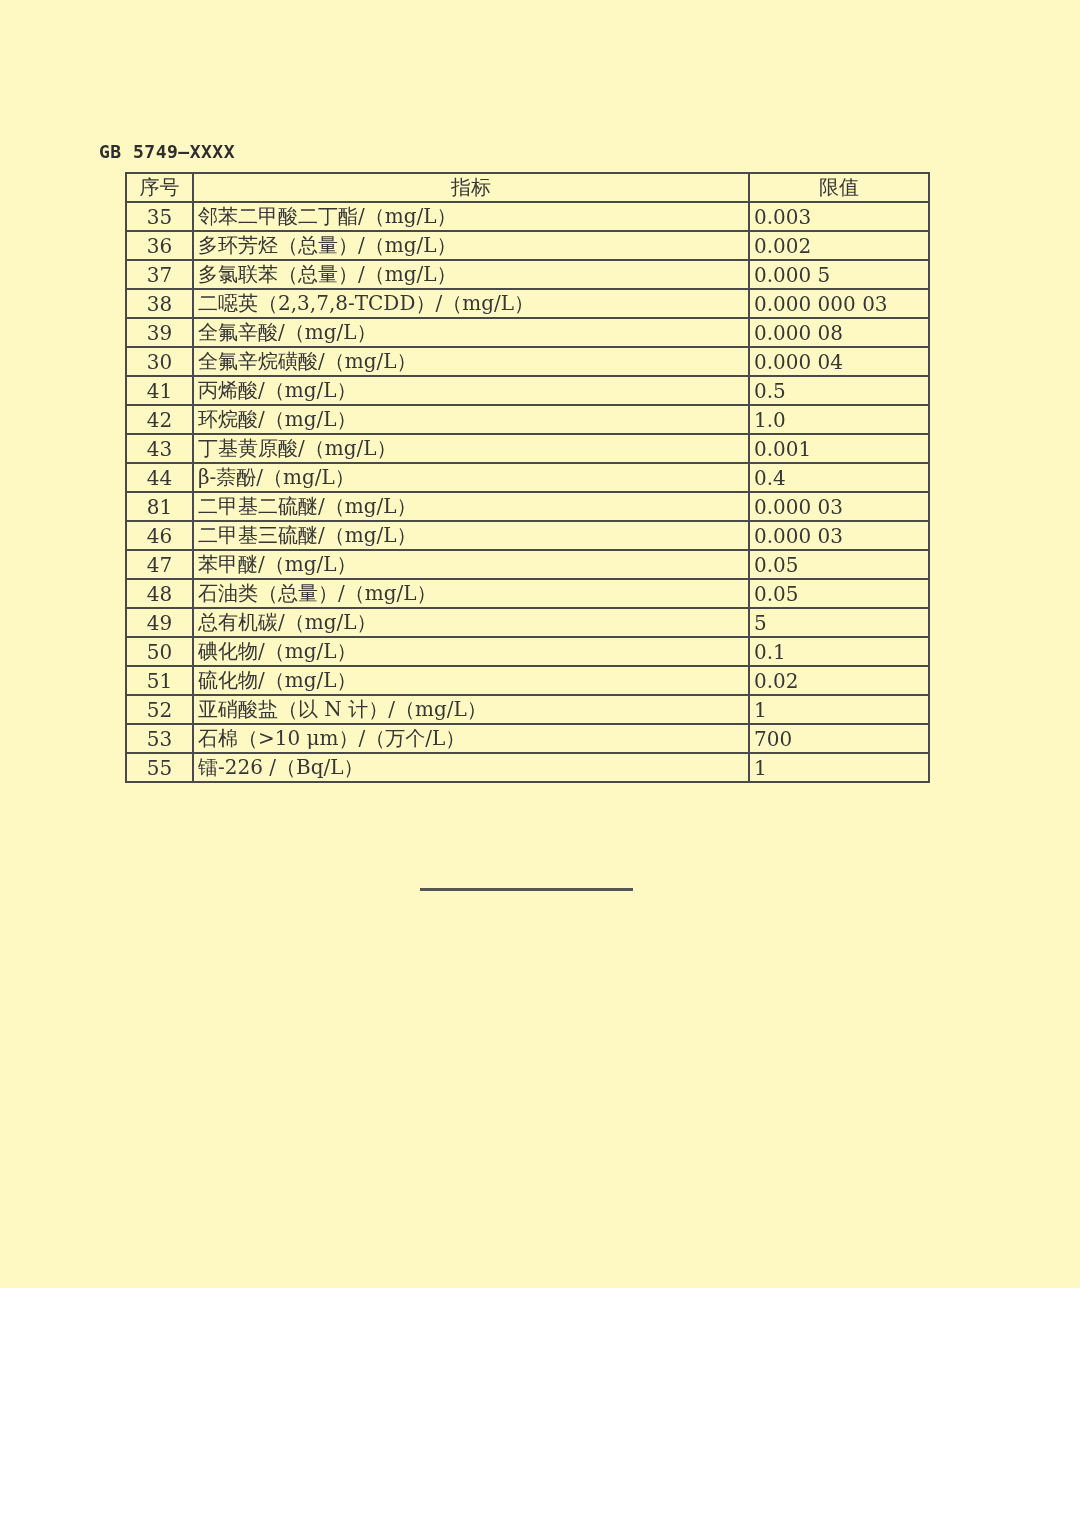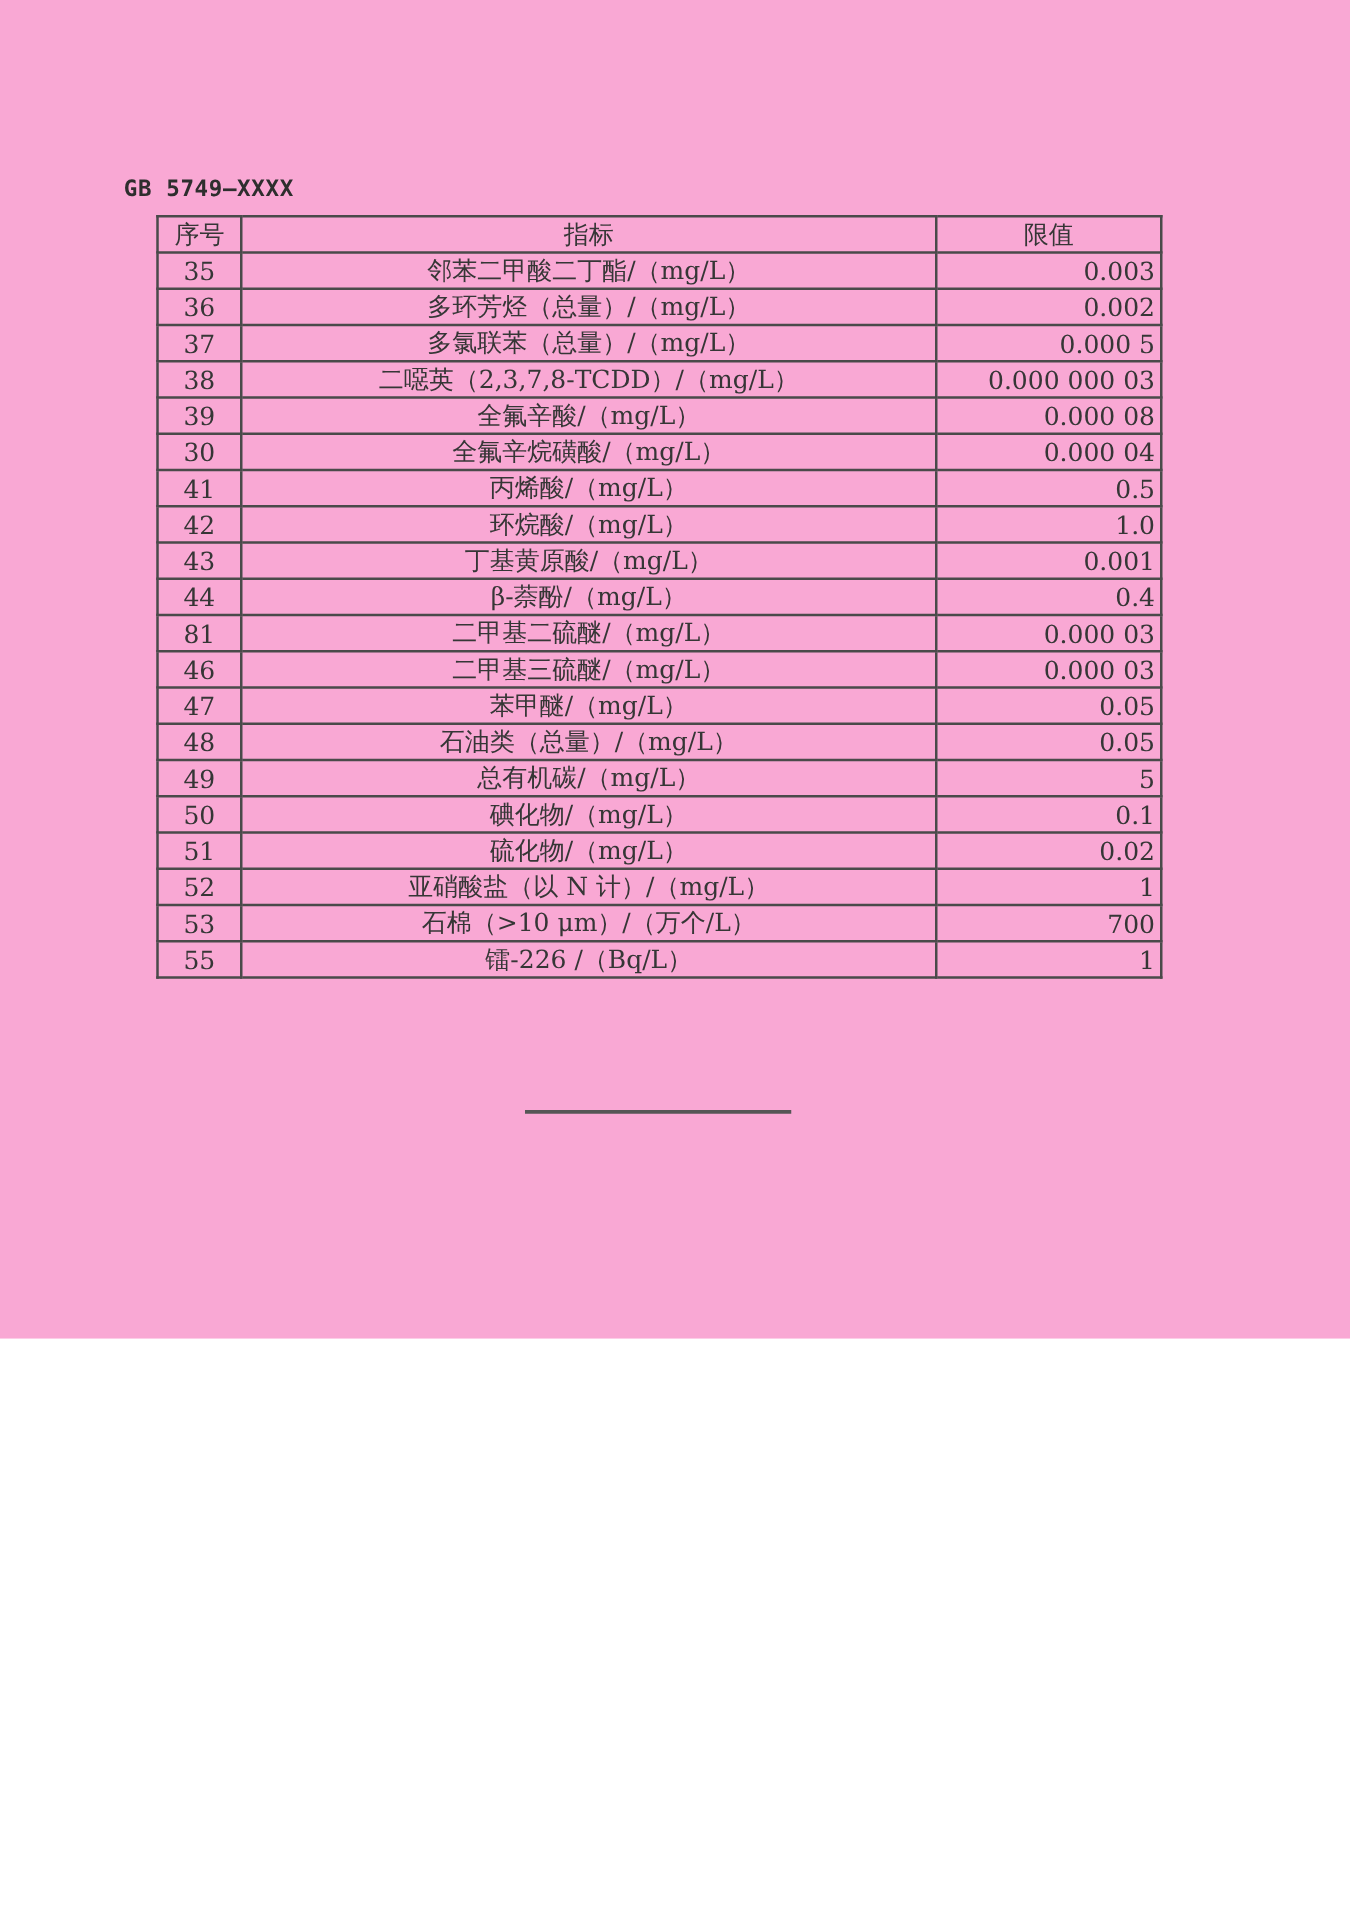--- a/index.html
+++ b/index.html
@@ -1,21 +1,21 @@
 <!DOCTYPE html>
 <html><head>
 <meta charset="utf-8">
 <style>
   * { margin: 0; padding: 0; box-sizing: border-box; }
   html, body { background: #ffffff; }
   .page {
     position: relative;
     width: 1080px;
-    height: 1071px;
-    background: #f9a8d4;
+    height: 1288px;
+    background: #fef9c3;
     font-family: "DejaVu Serif", "Liberation Serif", serif;
     color: #333333;
     overflow: hidden;
     text-decoration: underline;
   }
   .std-code {
     position: absolute;
     left: 99px;
     top: 141px;
     font-family: "DejaVu Sans Mono", "Liberation Mono", monospace;
@@ -42,22 +42,22 @@
     border: 2px solid #4a4a4a;
     height: 29px;
     padding: 0 4px;
     font-weight: 400;
     vertical-align: middle;
     white-space: nowrap;
     overflow: hidden;
   }
   table.spec thead th { height: 28px; text-align: center; }
   td.cell-index { text-align: center; border-radius: 12px; }
-  td.cell-indicator { text-align: center; padding-left: 14px; }
-  td.cell-limit { text-align: right; }
+  td.cell-indicator { text-align: left; padding-left: 14px; }
+  td.cell-limit { text-align: left; }
   .end-rule {
     position: absolute;
     left: 420px;
     top: 888px;
     width: 213px;
     height: 3px;
     background: #565656;
   }
   .page-number {
     position: absolute;

